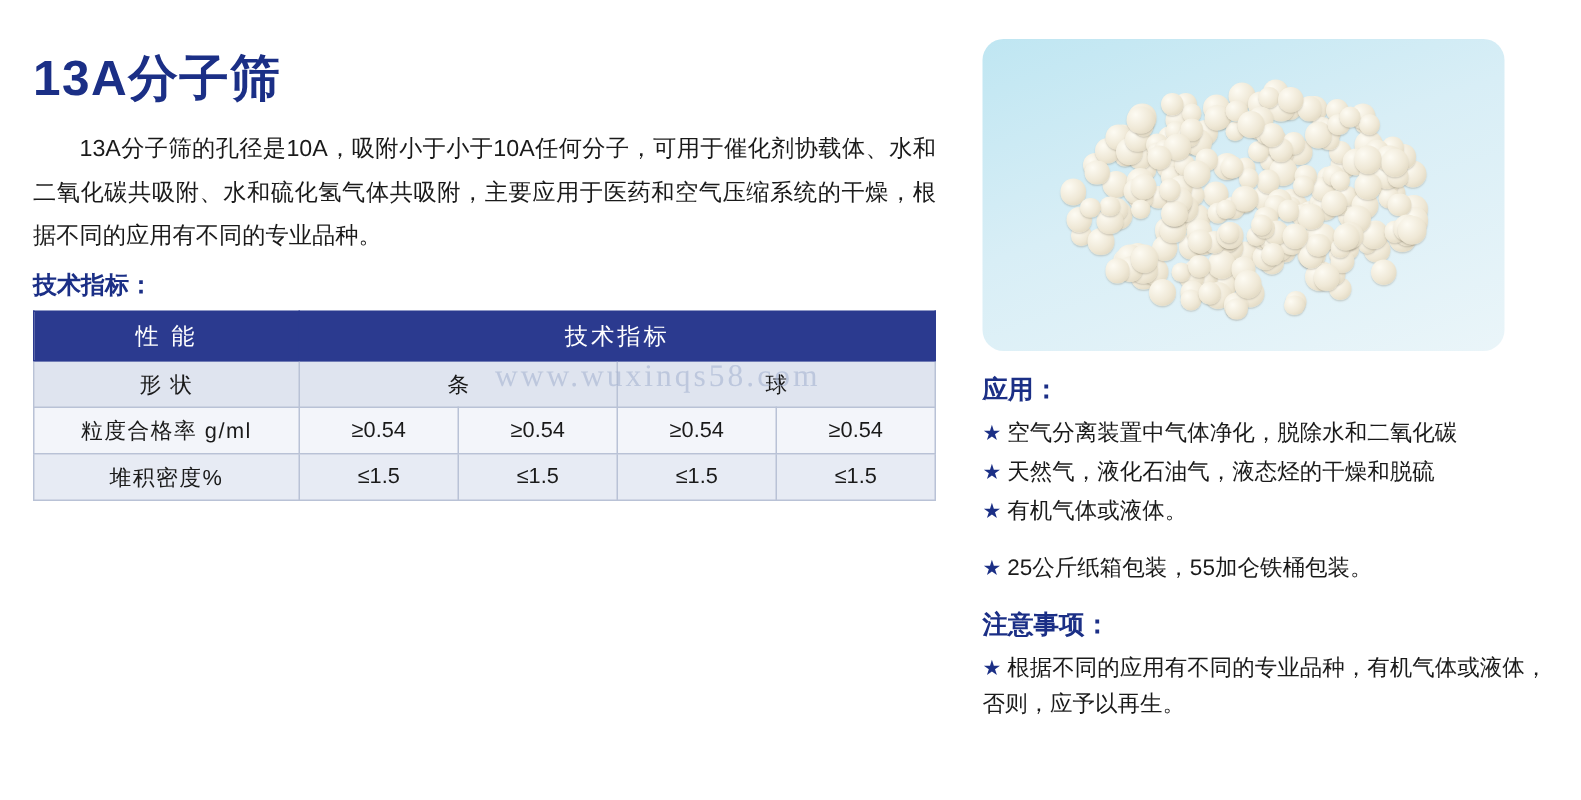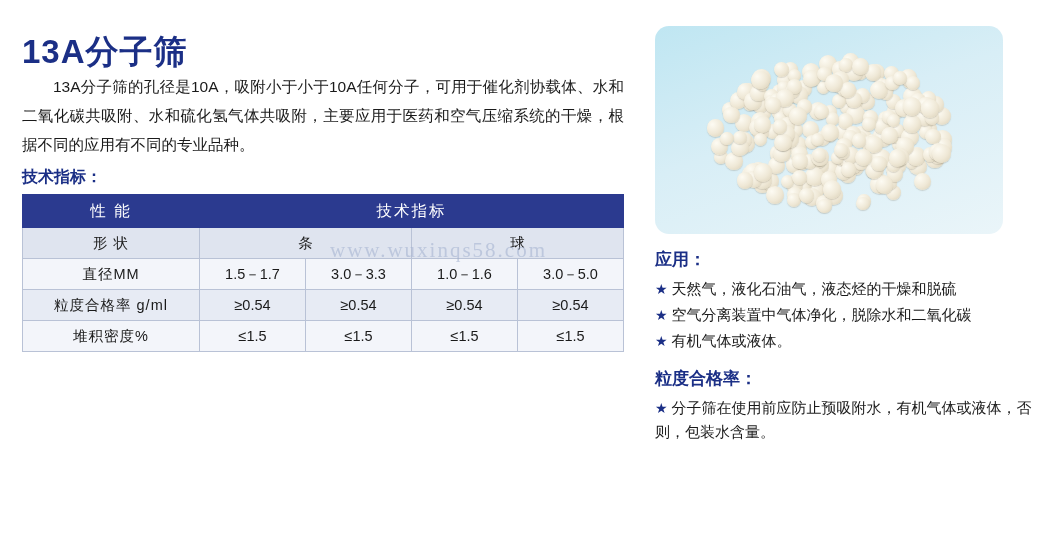--- a/index.html
+++ b/index.html
@@ -26,21 +26,21 @@
     left: 22px;
     top: 34px;
     width: 602px;
   }
   .title {
     font-size: 33px;
     font-weight: bold;
     color: #1b2f86;
     letter-spacing: 1px;
     line-height: 1.1;
-    margin: 0 0 3px 0;
+    margin: 0 0 16px 0;
   }
   .intro {
     font-size: 15.5px;
     color: #1a1a1a;
     line-height: 1.85;
     text-align: justify;
     text-indent: 2em;
     margin: 0 0 8px 0;
   }
   .section-label {
@@ -156,27 +156,20 @@
         <tr>
           <th style="width:172px">性  能</th>
           <th colspan="4">技术指标</th>
         </tr>
       </thead>
       <tbody>
         <tr class="shape-row">
           <td class="row-head">形  状</td>
           <td colspan="2">条</td>
           <td colspan="2">球</td>
-        </tr>
-        <tr>
-          <td class="row-head">直径MM</td>
-          <td>1.5－1.7</td>
-          <td>3.0－3.3</td>
-          <td>1.0－1.6</td>
-          <td>3.0－5.0</td>
         </tr>
         <tr>
           <td class="row-head">粒度合格率 g/ml</td>
           <td>≥0.54</td>
           <td>≥0.54</td>
           <td>≥0.54</td>
           <td>≥0.54</td>
         </tr>
         <tr>
           <td class="row-head">堆积密度%</td>
@@ -452,27 +445,28 @@
           <div class="pellet" style="left: 181.599px; top: 95.3405px; width: 17.5607px; height: 17.5607px;"></div>
           <div class="pellet" style="left: 65.8324px; top: 65.4311px; width: 14.2704px; height: 14.2704px;"></div>
           <div class="pellet" style="left: 214.043px; top: 45.4483px; width: 18.1688px; height: 18.1688px;"></div>
           <div class="pellet" style="left: 186.154px; top: 16.9562px; width: 13.9513px; height: 13.9513px;"></div>
           <div class="pellet" style="left: 92.1072px; top: 133.902px; width: 15.1615px; height: 15.1615px;"></div>
         </div>
     </div>
 
     <div class="right-section">
       <div class="r-head">应用：</div>
+      <div class="r-item"><span class="star">★</span><span>空气分离装置中气体净化，脱除水和二氧化碳</span></div>
       <div class="r-item"><span class="star">★</span><span>天然气，液化石油气，液态烃的干燥和脱硫</span></div>
-      <div class="r-item"><span class="star">★</span><span>空气分离装置中气体净化，脱除水和二氧化碳</span></div>
       <div class="r-item"><span class="star">★</span><span>有机气体或液体。</span></div>
     </div>
 
     <div class="right-section">
+      <div class="r-item"><span class="star">★</span><span>25公斤纸箱包装，55加仑铁桶包装。</span></div>
     </div>
 
     <div class="right-section">
-      <div class="r-head">粒度合格率：</div>
-      <div class="r-item"><span class="star">★</span><span>分子筛在使用前应防止预吸附水，有机气体或液体，否则，包装水含量。</span></div>
+      <div class="r-head">注意事项：</div>
+      <div class="r-item"><span class="star">★</span><span>根据不同的应用有不同的专业品种，有机气体或液体，否则，应予以再生。</span></div>
     </div>
   </div>
 
 </div>
 
 </body></html>

